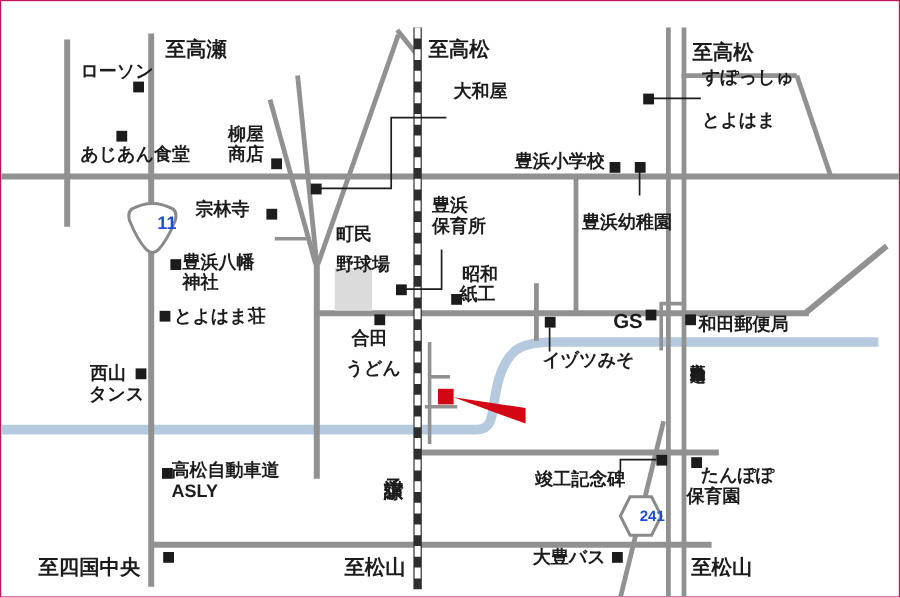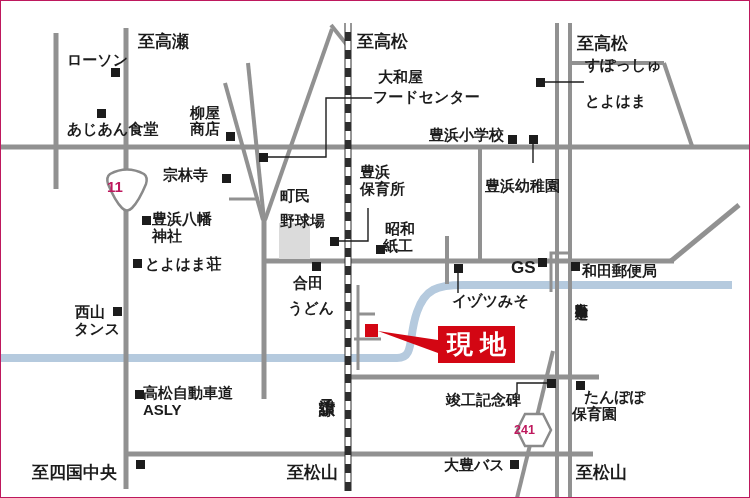--- a/index.html
+++ b/index.html
@@ -7,21 +7,21 @@
        font-family:"Liberation Sans",sans-serif;overflow:hidden;}
   .map svg{position:absolute;left:0;top:0;}
   .lbl{position:absolute;font-weight:bold;color:var(--ink);font-size:15px;line-height:16px;white-space:nowrap;}
   .big{font-size:17px;}
   .vert{writing-mode:vertical-rl;text-orientation:upright;letter-spacing:1px;}
   .mk{position:absolute;width:9px;height:9px;background:var(--ink);}
   .road{stroke:var(--road);fill:none;}
   .river{stroke:var(--river);fill:none;}
   .leader{stroke:var(--ink);stroke-width:1.4;fill:none;}
   .shield{fill:#fff;stroke:#8a8a8a;stroke-width:2.5;}
-  .shieldlbl{position:absolute;width:40px;text-align:left;font-weight:bold;color:#be185d;font-size:15px;}
+  .shieldlbl{position:absolute;width:40px;text-align:right;font-weight:bold;color:#1d4ed8;font-size:15px;}
   .site-box{position:absolute;left:437px;top:325px;width:77px;height:37px;background:var(--red);
             color:#fff;font-weight:bold;font-size:26px;letter-spacing:7px;text-indent:7px;
             display:flex;align-items:center;justify-content:center;}
 </style>
 </head>
 <body>
 
 <div class="map">
 
   <svg width="750" height="498" viewBox="0 0 750 498">
@@ -107,21 +107,20 @@
   <div class="lbl big" style="left:31px;top:464px">至四国中央</div>
   <div class="lbl big" style="left:286px;top:464px">至松山</div>
   <div class="lbl big" style="left:575px;top:464px">至松山</div>
 
   <div class="lbl" style="left:66px;top:51px">ローソン</div>
   <div class="lbl" style="left:66px;top:120px">あじあん食堂</div>
   <div class="lbl" style="left:189px;top:104px">柳屋</div>
   <div class="lbl" style="left:189px;top:120px">商店</div>
   <div class="lbl" style="left:162px;top:166px">宗林寺</div>
   <div class="lbl" style="left:377px;top:68px">大和屋</div>
-  <div class="lbl" style="left:372px;top:88px">フードセンター</div>
   <div class="lbl" style="left:428px;top:126px">豊浜小学校</div>
   <div class="lbl" style="left:584px;top:56px">すぽっしゅ</div>
   <div class="lbl" style="left:584px;top:92px">とよはま</div>
   <div class="lbl" style="left:484px;top:177px">豊浜幼稚園</div>
   <div class="lbl" style="left:151px;top:210px">豊浜八幡</div>
   <div class="lbl" style="left:151px;top:227px">神社</div>
   <div class="lbl" style="left:144px;top:255px">とよはま荘</div>
   <div class="lbl" style="left:359px;top:163px">豊浜</div>
   <div class="lbl" style="left:359px;top:180px">保育所</div>
   <div class="lbl" style="left:279px;top:187px">町民</div>
@@ -141,15 +140,14 @@
   <div class="lbl" style="left:571px;top:405px">保育園</div>
   <div class="lbl" style="left:445px;top:391px">竣工記念碑</div>
   <div class="lbl" style="left:443px;top:456px">大豊バス</div>
 
   <div class="lbl vert" style="left:318px;top:385px;font-size:16px">予讃線</div>
   <div class="lbl vert" style="left:572px;top:291px;font-size:13px">高松自動車道</div>
 
   <div class="shieldlbl" style="left:106px;top:177px">11</div>
   <div class="shieldlbl" style="left:513px;top:422px;font-size:12.5px">241</div>
 
-  <div class="site-box">現地</div>
 
 </div>
 
 </body></html>

